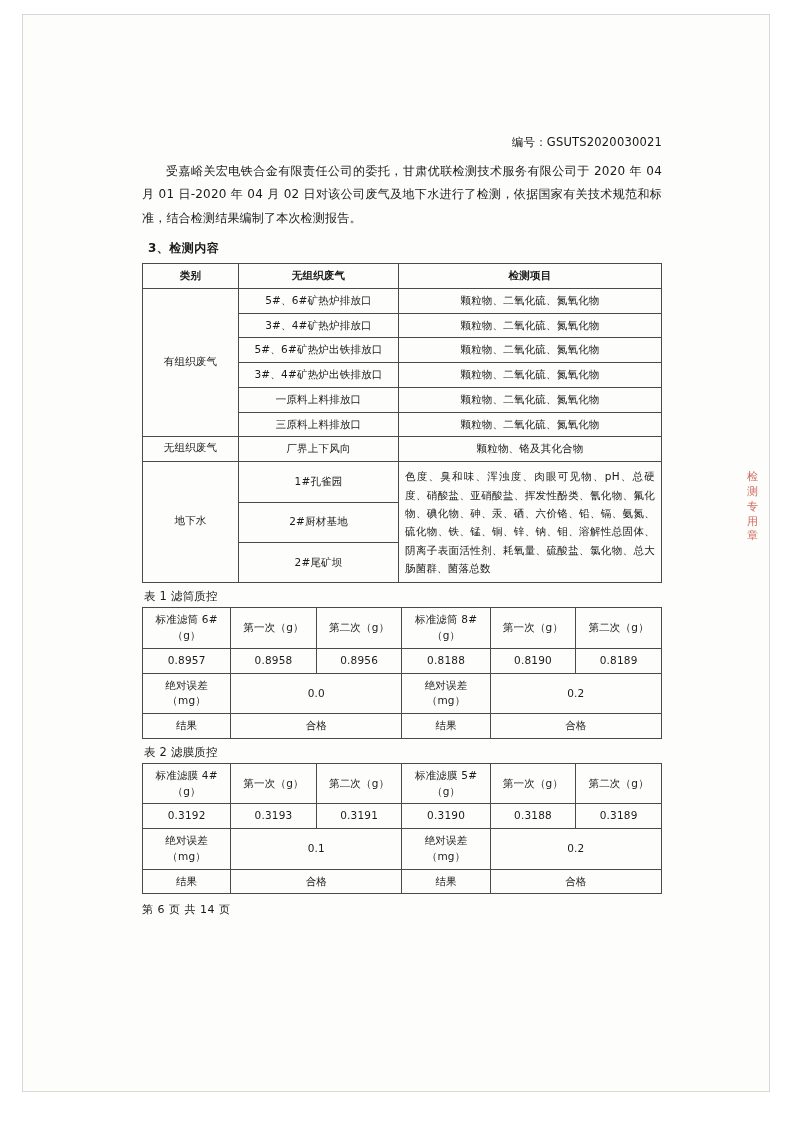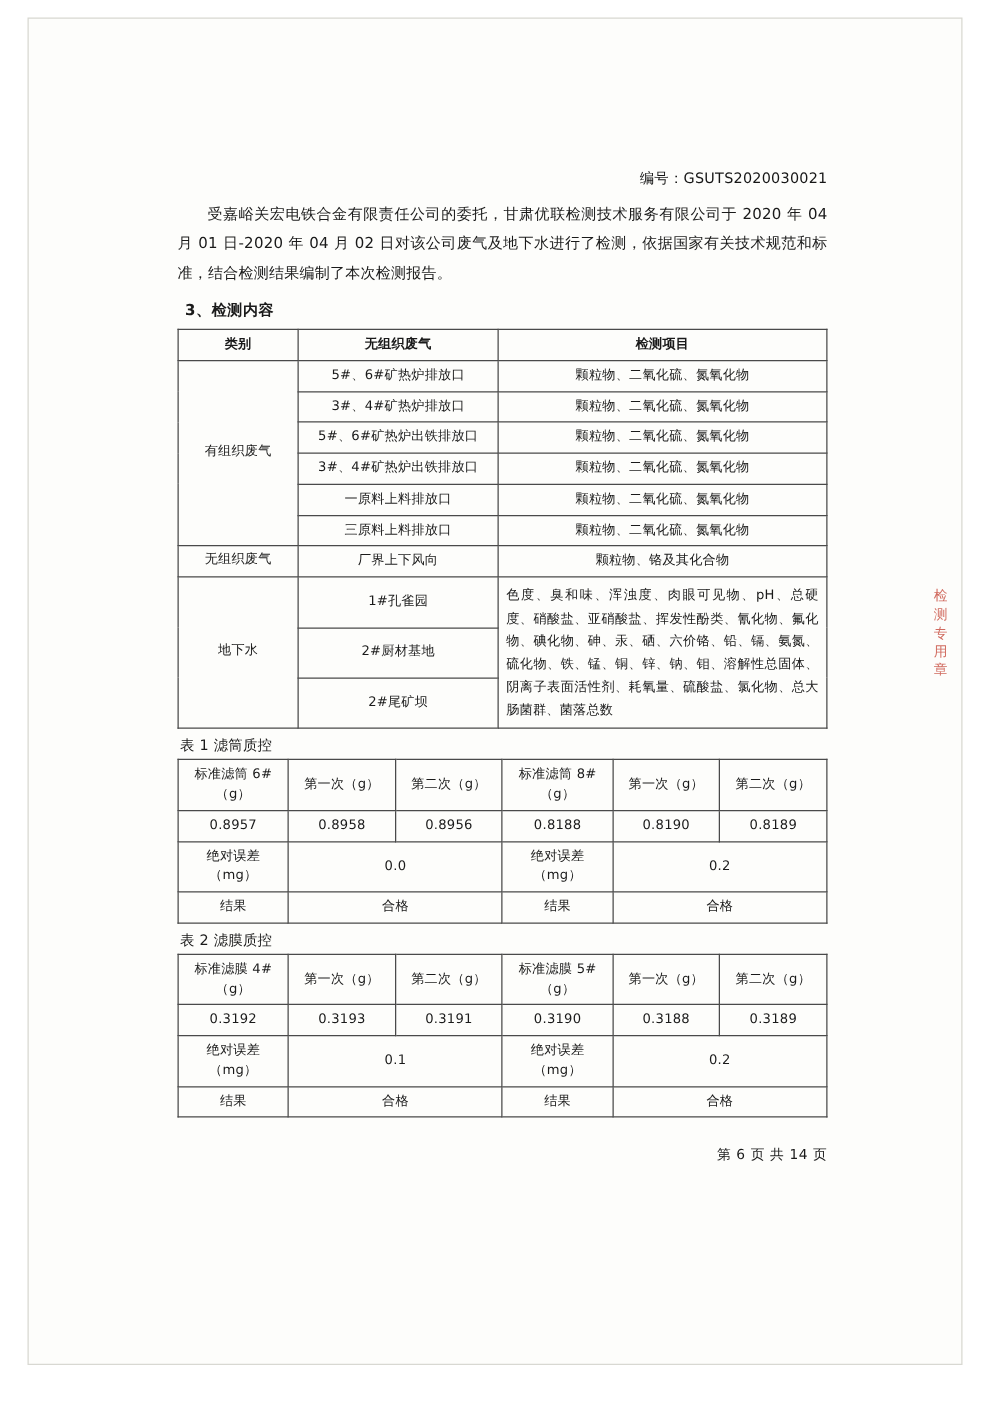--- a/index.html
+++ b/index.html
@@ -88,22 +88,22 @@
   .tbl-caption {
     font-size: 11.5px;
     margin: 6px 0 3px 2px;
     letter-spacing: 0.2px;
   }
   .qc-table td {
     padding: 6px 2px;
     font-size: 10.5px;
   }
   .footer {
-    margin-top: 22px;
-    text-align: right;
+    margin-top: 8px;
+    text-align: left;
     font-size: 11px;
     letter-spacing: 0.5px;
   }
   
   .stamp {
     position: absolute;
     right: 8px;
     top: 455px;
     width: 14px;
     height: 110px;

